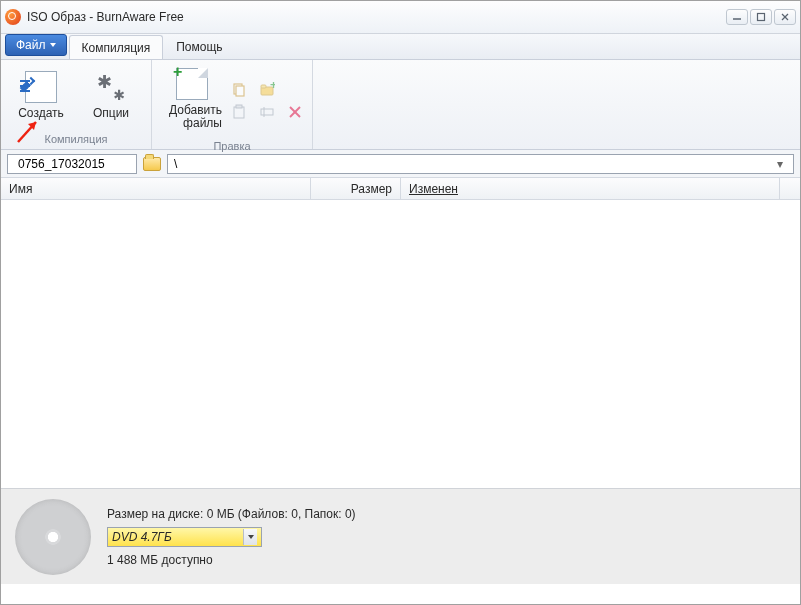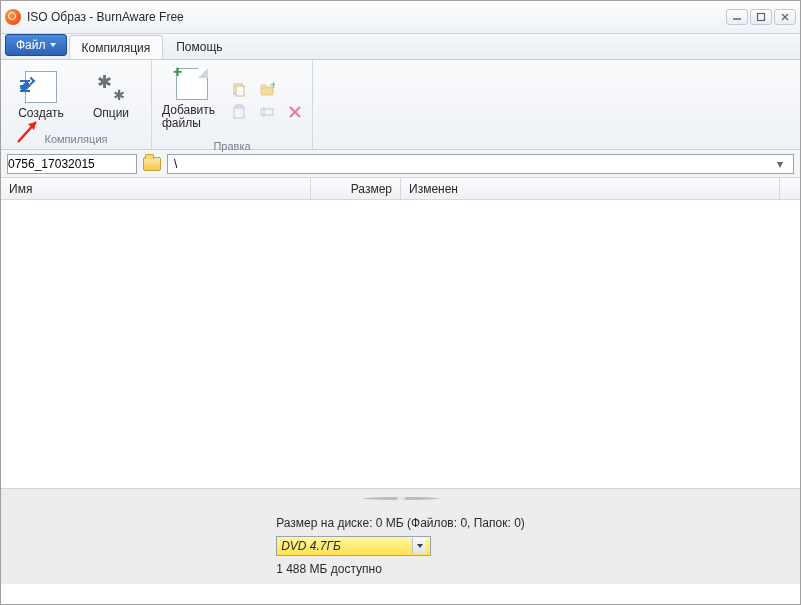--- a/index.html
+++ b/index.html
@@ -20,21 +20,21 @@
 .filebtn .caret { width:0; height:0; border-left:3px solid transparent; border-right:3px solid transparent; border-top:4px solid #fff; }
 .tab { height:24px; padding:0 12px; display:flex; align-items:center; color:#2a2a2a; cursor:pointer; border:1px solid transparent; border-bottom:none; }
 .tab.active { background:#fafbfc; border-color:#c9cfda; border-top-left-radius:3px; border-top-right-radius:3px; position:relative; top:1px; }
 
 
 .ribbon { height:90px; background:linear-gradient(#fafbfc,#eef1f6); border-bottom:1px solid #c9cfda; display:flex; }
 .rgroup { display:flex; flex-direction:column; border-right:1px solid #d4d9e1; }
 .rgroup .items { flex:1; display:flex; align-items:center; padding:4px 8px; gap:6px; }
 .rgroup .glabel { text-align:center; color:#7a8290; font-size:11px; padding:2px 0 4px; }
 .bigbtn { width:64px; display:flex; flex-direction:column; align-items:center; gap:4px; padding:4px 2px; cursor:pointer; }
-.bigbtn .lbl { color:#2a2a2a; text-align:left; line-height:1.1; }
+.bigbtn .lbl { color:#2a2a2a; text-align:right; line-height:1.1; }
 .smallbtns { display:flex; flex-direction:column; gap:4px; padding-top:4px; }
 .smallrow { display:flex; gap:10px; }
 .smallbtn { width:18px; height:18px; display:flex; align-items:center; justify-content:center; opacity:0.55; }
 
 
 .icon-burn { width:32px; height:32px; border:1px solid #9ab; background:#fff; position:relative; }
 .icon-burn::before { content:""; position:absolute; left:-6px; top:8px; width:10px; height:2px; background:#2b6cc4; box-shadow:0 5px 0 #2b6cc4, 0 10px 0 #2b6cc4; }
 .icon-burn::after { content:""; position:absolute; left:2px; top:6px; width:4px; height:4px; border-top:2px solid #2b6cc4; border-right:2px solid #2b6cc4; transform:rotate(45deg); box-shadow:0 5px 0 #2b6cc4, 0 10px 0 #2b6cc4; }
 .icon-gears { width:32px; height:32px; position:relative; }
 .icon-gears::before, .icon-gears::after { content:"✱"; position:absolute; color:#6b6f76; font-size:18px; }
@@ -42,40 +42,40 @@
 .icon-gears::after { right:2px; bottom:0; font-size:14px; }
 .icon-addfile { width:32px; height:32px; border:1px solid #9ab; background:#fff; position:relative; }
 .icon-addfile::before { content:""; position:absolute; right:-1px; top:-1px; width:10px; height:10px; background:linear-gradient(135deg,#fff 49%, #cfd6df 51%); }
 .icon-addfile::after { content:"+"; position:absolute; left:-4px; top:-6px; color:#2e9e3b; font-weight:bold; font-size:16px; }
 
 
 .red-arrow { position:absolute; left:14px; top:116px; pointer-events:none; }
 
 
 .pathbar { height:28px; background:#f3f5f8; border-bottom:1px solid #d4d9e1; display:flex; align-items:center; padding:0 6px; gap:6px; }
-.namebox { width:130px; height:20px; border:1px solid #9aa3b0; background:#fff; padding:0 0; display:flex; align-items:center; }
+.namebox { width:130px; height:20px; border:1px solid #9aa3b0; background:#fff; padding:0 10px; display:flex; align-items:center; }
 .foldericon { width:18px; height:14px; background:linear-gradient(#ffe9a8,#f5c94d); border:1px solid #caa23a; border-radius:2px; position:relative; }
 .foldericon::before { content:""; position:absolute; top:-4px; left:1px; width:7px; height:4px; background:#f5d97a; border:1px solid #caa23a; border-bottom:none; border-radius:2px 2px 0 0; }
 .pathbox { flex:1; height:20px; border:1px solid #9aa3b0; background:#fff; display:flex; align-items:center; padding:0 6px; }
 .pathbox .dd { margin-left:auto; width:14px; text-align:center; color:#666; cursor:pointer; }
 
 
 .cols { height:22px; display:flex; border-bottom:1px solid #d4d9e1; background:linear-gradient(#fcfcfd,#eef1f5); }
 .col { border-right:1px solid #d4d9e1; padding:0 8px; display:flex; align-items:center; color:#2a2a2a; }
 .col.name { width:310px; }
 .col.size { width:90px; justify-content:flex-end; }
 .col.type { width:225px; }
-.col.mod { flex:1; }
+.col.mod { flex:1;text-decoration:underline; }
 .col.tail { width:20px; border-right:none; }
 
 
 .filearea { height:288px; background:#fff; }
 
 
-.status { height:96px; background:#ededed; border-top:1px solid #d0d3d8; display:flex; align-items:center; padding:8px 14px; gap:16px;flex-direction:column; }
+.status { height:96px; background:#ededed; border-top:1px solid #d0d3d8; display:flex; align-items:center; padding:8px 14px; gap:16px; }
 .disc { width:76px; height:76px; border-radius:50%; background:radial-gradient(circle,#fff 0 9%, #d8d9db 10% 14%, #cfd0d2 15% 60%, #d8d9da 100%); box-shadow:inset 0 0 6px rgba(0,0,0,.15); }
 .statustext { display:flex; flex-direction:column; gap:6px; color:#2a2a2a; }
 .combo { width:155px; height:20px; border:1px solid #9aa3b0; background:linear-gradient(#fff7a8,#ffe24c); display:flex; align-items:center; padding:0 4px;font-style:italic; }
 .combo .dd { margin-left:auto; width:14px; height:16px; background:linear-gradient(#f7f8fa,#dfe3e9); border-left:1px solid #b8bec8; display:flex; align-items:center; justify-content:center; cursor:pointer; }
 .combo .dd::after { content:""; width:0; height:0; border-left:3px solid transparent; border-right:3px solid transparent; border-top:4px solid #444; }
 </style>
 </head>
 <body>
 
 <div class="titlebar">

